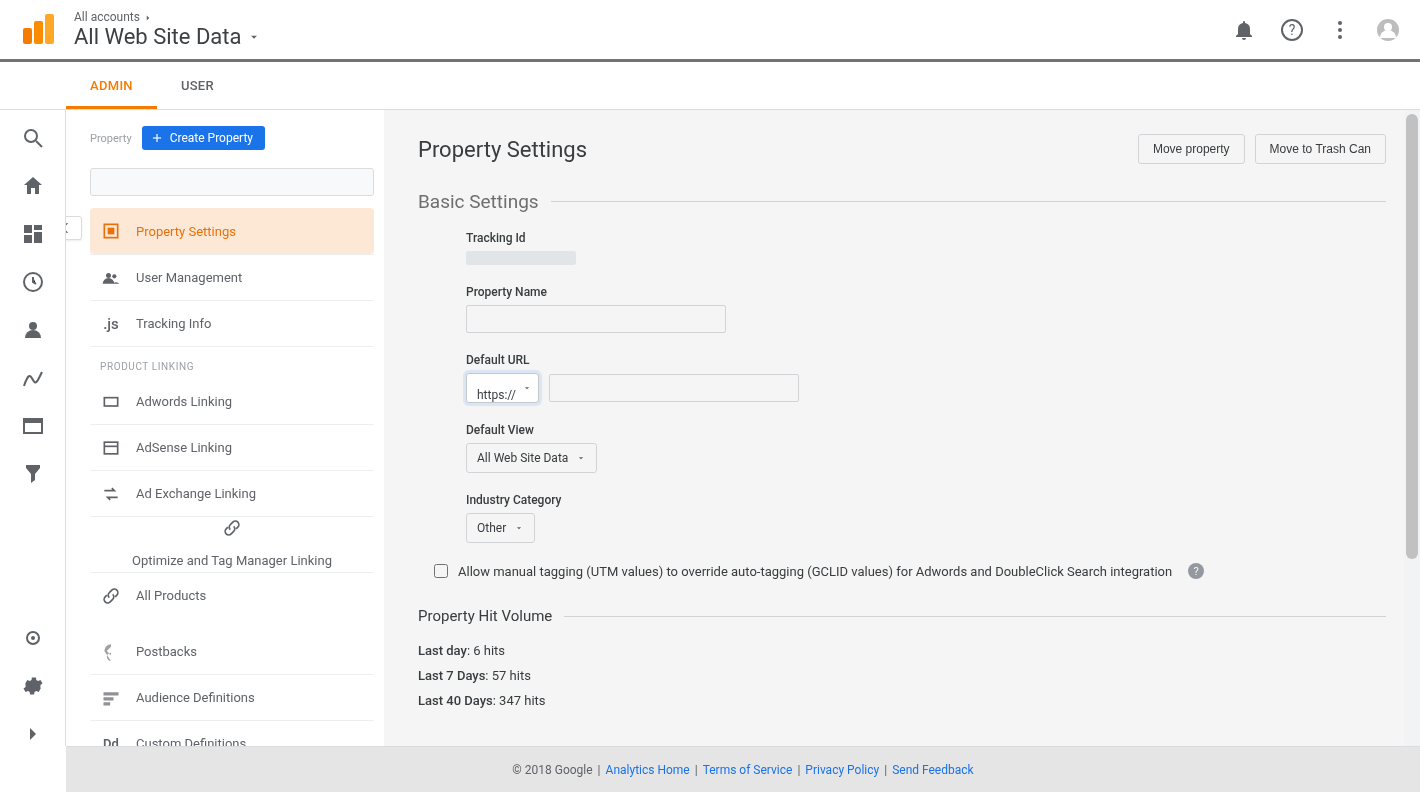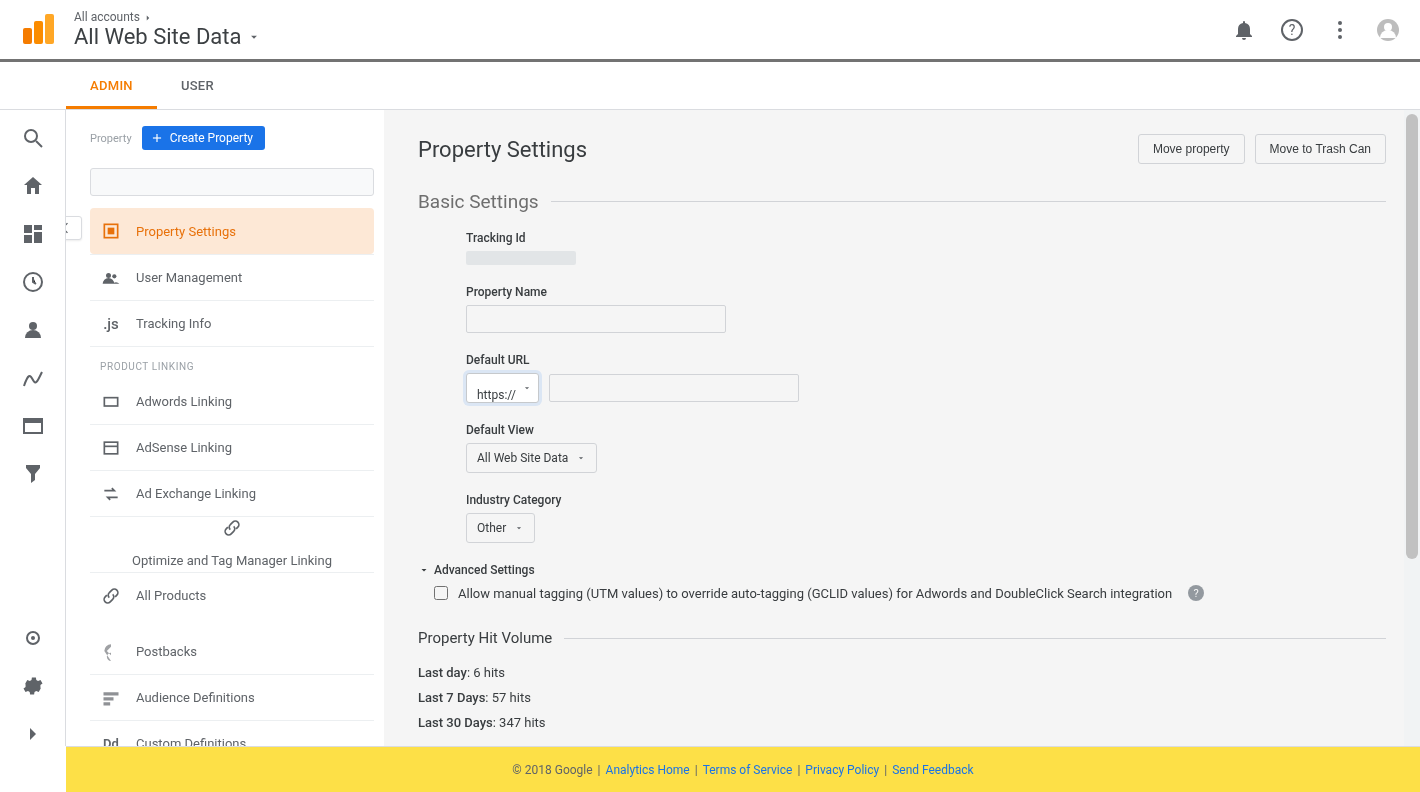--- a/index.html
+++ b/index.html
@@ -66,21 +66,21 @@
   .adv { display:flex; align-items:center; gap:4px; font-size: 12px; font-weight: 500; color: #3c4043; cursor: pointer; margin-top: 4px; }
   .checkbox-row { display:flex; align-items:center; gap: 10px; font-size: 13px; color: #3c4043; margin-top: 8px; padding-left: 16px; }
   .checkbox-row input { width: 14px; height: 14px; }
   .help-q { width: 16px; height: 16px; border-radius: 50%; background: #9aa0a6; color: #fff; font-size: 11px; display:inline-flex; align-items:center; justify-content:center; margin-left: 6px; }
 
   fieldset.hitvol { border: 1px solid #dadce0; border-left:none; border-right:none; border-bottom:none; margin-top: 28px; padding-top: 18px; }
   fieldset.hitvol legend { font-size: 15px; padding-right: 12px; }
   .hit-line { font-size: 13px; margin-bottom: 10px; }
   .hit-line b { font-weight: 500; }
 
-  .footer { position: absolute; bottom: 0; left: 66px; right: 0; height: 46px; border-top: 1px solid #dadce0; display: flex; align-items: center; justify-content: center; font-size: 12px; color: #5f6368; gap: 5px; background: #fde047; }
+  .footer { position: absolute; bottom: 0; left: 66px; right: 0; height: 46px; border-top: 1px solid #dadce0; display: flex; align-items: center; justify-content: center; font-size: 12px; color: #5f6368; gap: 5px; background: #e5e5e5; }
   .footer a { color: #1a73e8; }
 
   .right-scrollbar { position: absolute; right: 0; top: 110px; width: 16px; bottom: 46px; background: #f1f3f4; }
   .right-thumb { position:absolute; left:2px; right:2px; top: 4px; height: 70%; background: #c1c1c1; border-radius: 6px; }
 
   
   .dim-overlay { position:absolute; inset:0; background: rgba(0,0,0,.04); pointer-events:none; }
 
 </style>
 </head>
@@ -352,38 +352,32 @@
       <div class="field">
         <div class="field-label">Industry Category</div>
         <div class="dropdown-pill">
           <span>Other</span>
           <svg width="10" height="10" viewBox="0 0 24 24">
               <path fill="#5f6368" d="M7 10l5 5 5-5z"></path>
             </svg>
         </div>
       </div>
 
-      <div class="adv">
-        <svg width="12" height="12" viewBox="0 0 24 24">
-            <path fill="#3c4043" d="M7 10l5 5 5-5z"></path>
-          </svg>
-        <span>Advanced Settings</span>
-      </div>
       <div class="checkbox-row">
         <input type="checkbox" style="">
         <span>Allow manual tagging (UTM values) to override auto-tagging (GCLID values) for Adwords and DoubleClick Search integration</span>
         <span class="help-q">?</span>
       </div>
     </fieldset>
 
     <fieldset class="hitvol">
       <legend>Property Hit Volume</legend>
       <div class="hit-line"><b>Last day</b><span>: 6 hits</span></div>
       <div class="hit-line"><b>Last 7 Days</b><span>: 57 hits</span></div>
-      <div class="hit-line"><b>Last 30 Days</b><span>: 347 hits</span></div>
+      <div class="hit-line"><b>Last 40 Days</b><span>: 347 hits</span></div>
     </fieldset>
   </div>
 
 </div>
 
 <div class="right-scrollbar">
   <div class="right-thumb"></div>
 </div>
 
 <div class="footer">

